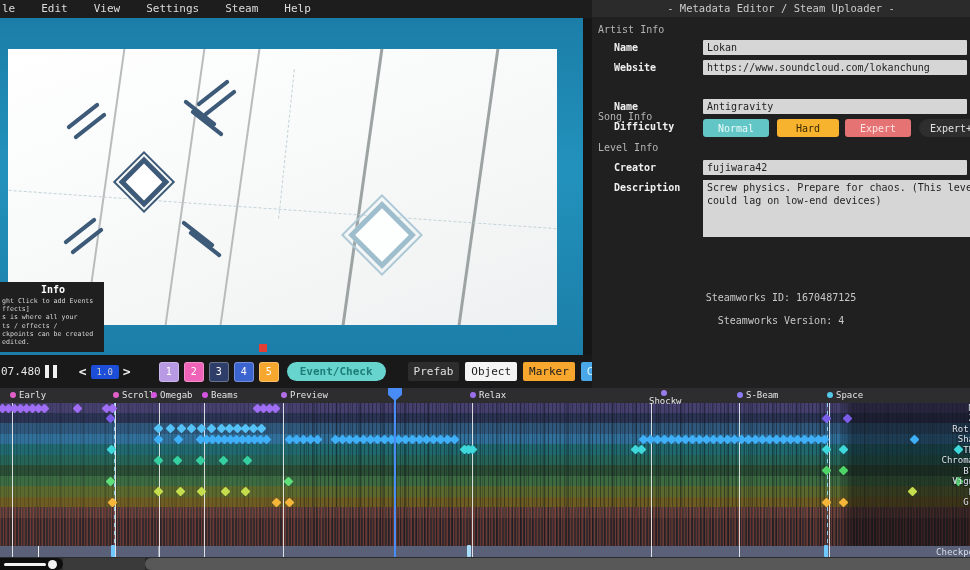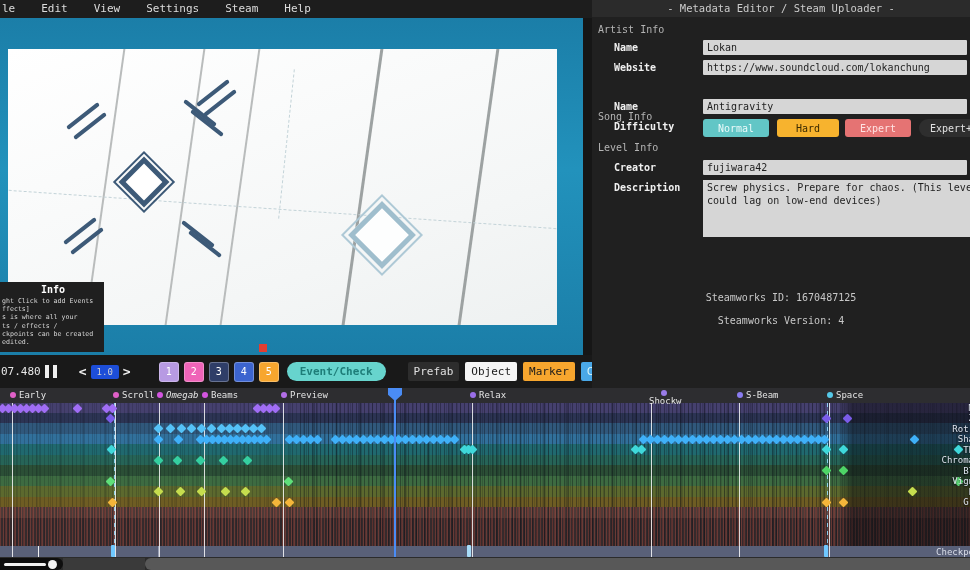--- a/index.html
+++ b/index.html
@@ -198,21 +198,21 @@
 
   <div id="marker-row" class="abs">
       <div class="marker" style="left: 10px;">
         <div class="marker-dot" style="background: rgb(224, 96, 200);"></div>
         <div class="marker-label">Early</div>
       </div>
       <div class="marker" style="left: 113px;">
         <div class="marker-dot" style="background: rgb(224, 96, 200);"></div>
         <div class="marker-label">Scroll</div>
       </div>
-      <div class="marker" style="left: 157px; font-style: italic;">
+      <div class="marker" style="left: 151px;">
         <div class="marker-dot" style="background: rgb(211, 85, 224);"></div>
         <div class="marker-label">Omegab</div>
       </div>
       <div class="marker" style="left: 202px;">
         <div class="marker-dot" style="background: rgb(211, 85, 224);"></div>
         <div class="marker-label">Beams</div>
       </div>
       <div class="marker" style="left: 281px;">
         <div class="marker-dot" style="background: rgb(179, 110, 232);"></div>
         <div class="marker-label">Preview</div>

